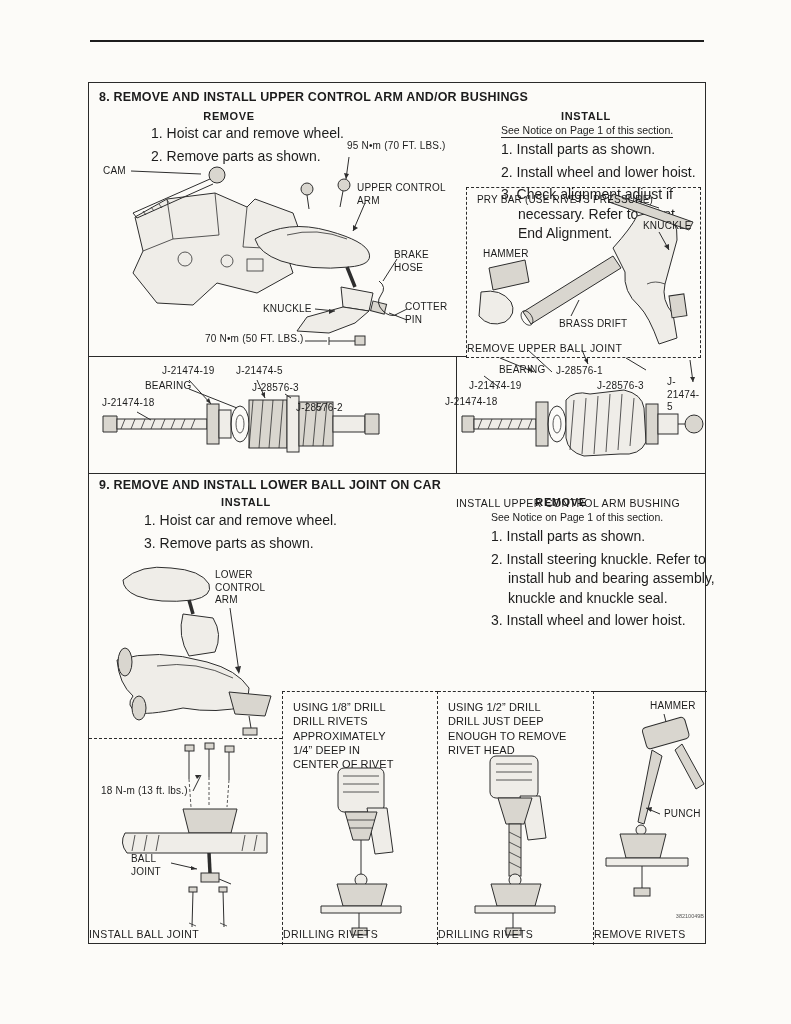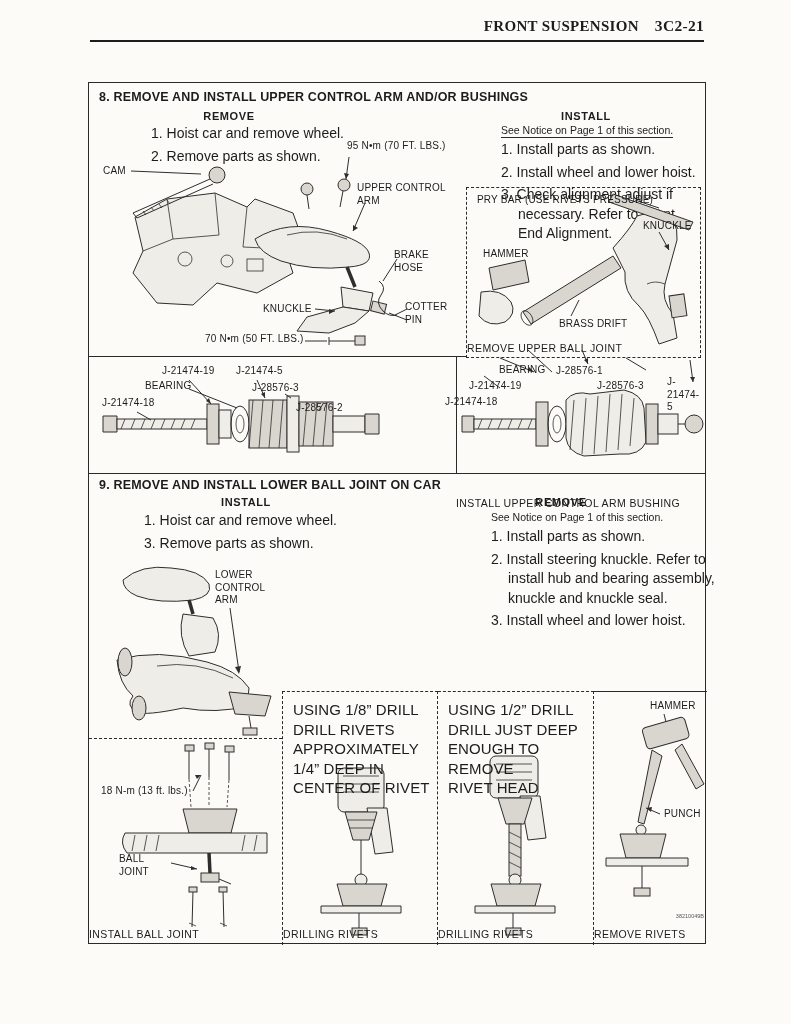--- a/index.html
+++ b/index.html
@@ -40,31 +40,28 @@
   .h2a { position:absolute; left:0; top:390px; width:100%; border-top:1.5px solid #2a2a2a; }
 
   .dashpanel { position:absolute; left:377px; top:104px; width:235px; height:171px; border:1.4px dashed #2a2a2a; }
 
   
   .p1 { position:absolute; left:0;   top:655px; width:193px; height:207px; border-top:1.4px dashed #2a2a2a; }
   .p2 { position:absolute; left:193px; top:608px; width:156px; height:254px; border-top:1.4px dashed #2a2a2a; border-left:1.4px dashed #2a2a2a; border-right:1.4px dashed #2a2a2a; }
   .p3 { position:absolute; left:349px; top:608px; width:156px; height:254px; border-top:1.4px dashed #2a2a2a; border-right:1.4px dashed #2a2a2a; }
   .p4 { position:absolute; left:505px; top:608px; width:113px; height:254px; border-top:1.5px solid #2a2a2a; }
   .pcap { position:absolute; left:0; right:0; bottom:5px; }
-  .pnote { position:absolute; font-size:15px; line-height:1.3; white-space:pre-line; letter-spacing:.1px; }
+  .pnote { position:absolute; font-size:11px; line-height:1.3; white-space:pre-line; letter-spacing:.1px; }
   .figcode { position:absolute; right:3px; bottom:26px; font-size:5.5px; color:#555; }
 </style>
 </head>
 <body>
 
 <div class="page">
 
-  <div class="header">
-    <span>FRONT SUSPENSION</span><span class="hpage">3C2-21</span>
-  </div>
   <div class="hrule"></div>
 
   <div class="mainbox">
 
     <div class="sectitle" style="left:10px; top:7px;">8.  REMOVE AND INSTALL UPPER CONTROL ARM AND/OR BUSHINGS</div>
 
     <div class="colhead" style="left:60px; top:27px; width:160px;">REMOVE</div>
     <div class="steps" style="left:62px; top:41px; width:200px;">
       <div class="step">1.  Hoist car and remove wheel.</div>
       <div class="step">2.  Remove parts as shown.</div>
@@ -292,21 +289,21 @@
         <rect class="fd" x="100" y="148" width="8" height="5"></rect>
         <rect class="fd" x="130" y="148" width="8" height="5"></rect>
         <path class="lt" d="M100 184 l7 3 M131 184 l7 3"></path>
 
         <path class="ln" d="M104 52 L112 36"></path>
           <path class="ah" d="M112 36 l-4 4 l-2 -4 z"></path>
         <path class="ln" d="M82 124 L108 130"></path>
           <path class="ah" d="M108 130 l-6 1 l0 -4 z"></path>
       </svg>
       <div class="lbl" style="left:12px; top:46px;">18 N-m (13 ft. lbs.)</div>
-      <div class="lbl" style="left:30px; top:114px;">BALL
+      <div class="lbl" style="left:42px; top:114px;">BALL
 JOINT</div>
       <div class="caption pcap">INSTALL BALL JOINT</div>
     </div>
 
     <div class="p2">
       <svg class="diagram" style="left:0; top:0;" width="154" height="252" viewBox="0 0 154 252">
         <rect class="fl" x="55" y="76" width="46" height="44" rx="6"></rect>
         <path class="fl" d="M84 116 L104 116 L110 160 L92 162 Z"></path>
         <path class="lt" d="M60 84 L96 84 M60 92 L96 92 M60 100 L96 100"></path>
         <path class="fd" d="M62 120 L94 120 L86 148 L70 148 Z"></path>

